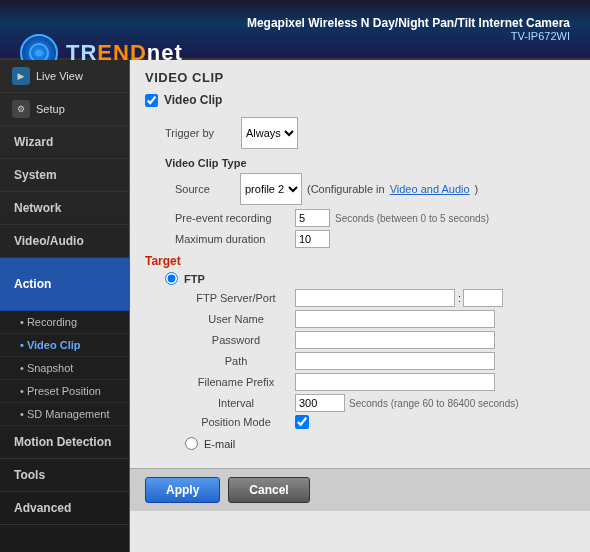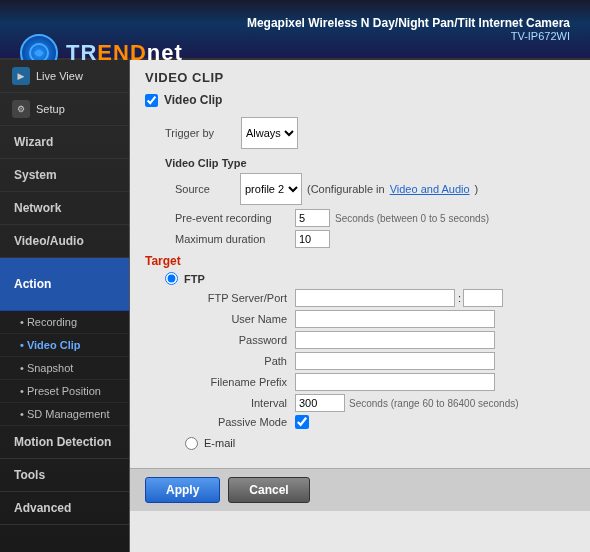--- a/index.html
+++ b/index.html
@@ -144,21 +144,21 @@
     .ftp-section {
       margin-left: 40px;
     }
     .ftp-row {
       display: flex;
       align-items: center;
       margin-bottom: 3px;
     }
     .ftp-label {
       width: 110px;
-      text-align: right;
+      text-align: center;
       padding-right: 8px;
       font-size: 11px;
       color: #444;
     }
     .ftp-input {
       width: 160px;
       height: 18px;
       border: 1px solid #aaa;
       background: white;
       font-size: 11px;
@@ -190,20 +190,21 @@
       color: white;
       border: 1px solid #1144aa;
       padding: 3px 16px;
       font-size: 11px;
       cursor: pointer;
       border-radius: 3px;
       margin-top: 3px;
     }
     .email-row {
       display: flex;
+      align-items: center;
       gap: 6px;
       margin: 8px 0 8px 40px;
     }
 
     
     .bottom-bar {
       background: #cccccc;
       border-top: 1px solid #aaa;
       padding: 8px 15px;
       display: flex;
@@ -404,21 +405,21 @@
             <input type="text" class="ftp-input ftp-input-wide" style="">
           </div>
 
           <div class="ftp-row">
             <span class="ftp-label">Interval</span>
             <input type="text" class="interval-input" value="300" style="">
             <span class="hint-text">Seconds  (range 60 to 86400 seconds)</span>
           </div>
 
           <div class="ftp-row">
-            <span class="ftp-label">Passive Mode</span>
+            <span class="ftp-label">Position Mode</span>
             <input type="checkbox" checked="" class="passive-checkbox" style="">
           </div>
 
         </div>
 
         <div class="email-row">
           <input type="radio" name="target" style="margin: 0px;">
           <span style="font-size:11px; color:#333;">E-mail</span>
         </div>
 

